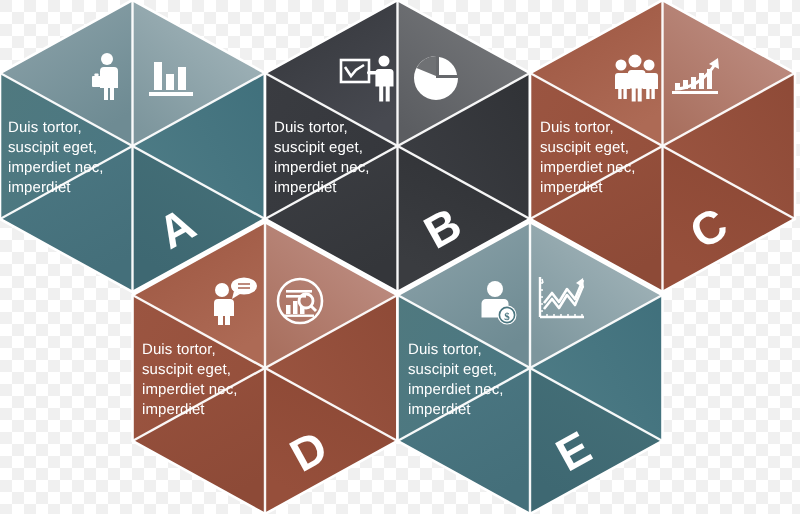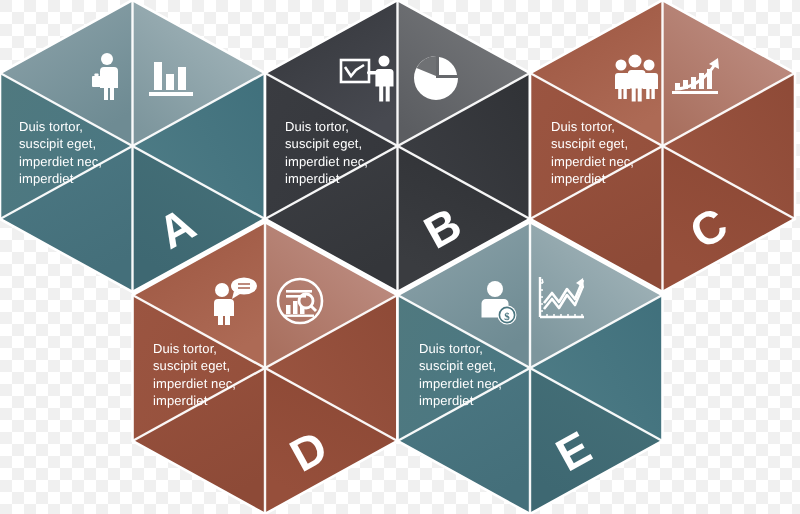--- a/index.html
+++ b/index.html
@@ -24,27 +24,26 @@
     left: 0;
     top: 0;
     width: 800px;
     height: 514px;
     display: block;
   }
   
   .hex-desc {
     position: absolute;
     color: #ffffff;
-    font-size: 13px;
+    font-size: 15px;
     line-height: 1.34;
     letter-spacing: 0.1px;
     white-space: pre-line;
     pointer-events: none;
     text-rendering: geometricPrecision;
-    margin-left: 11px;
   }
   .hex-letter {
     position: absolute;
     color: #ffffff;
     font-size: 46px;
     font-weight: bold;
     line-height: 1;
     pointer-events: none;
   }
   .ico {

